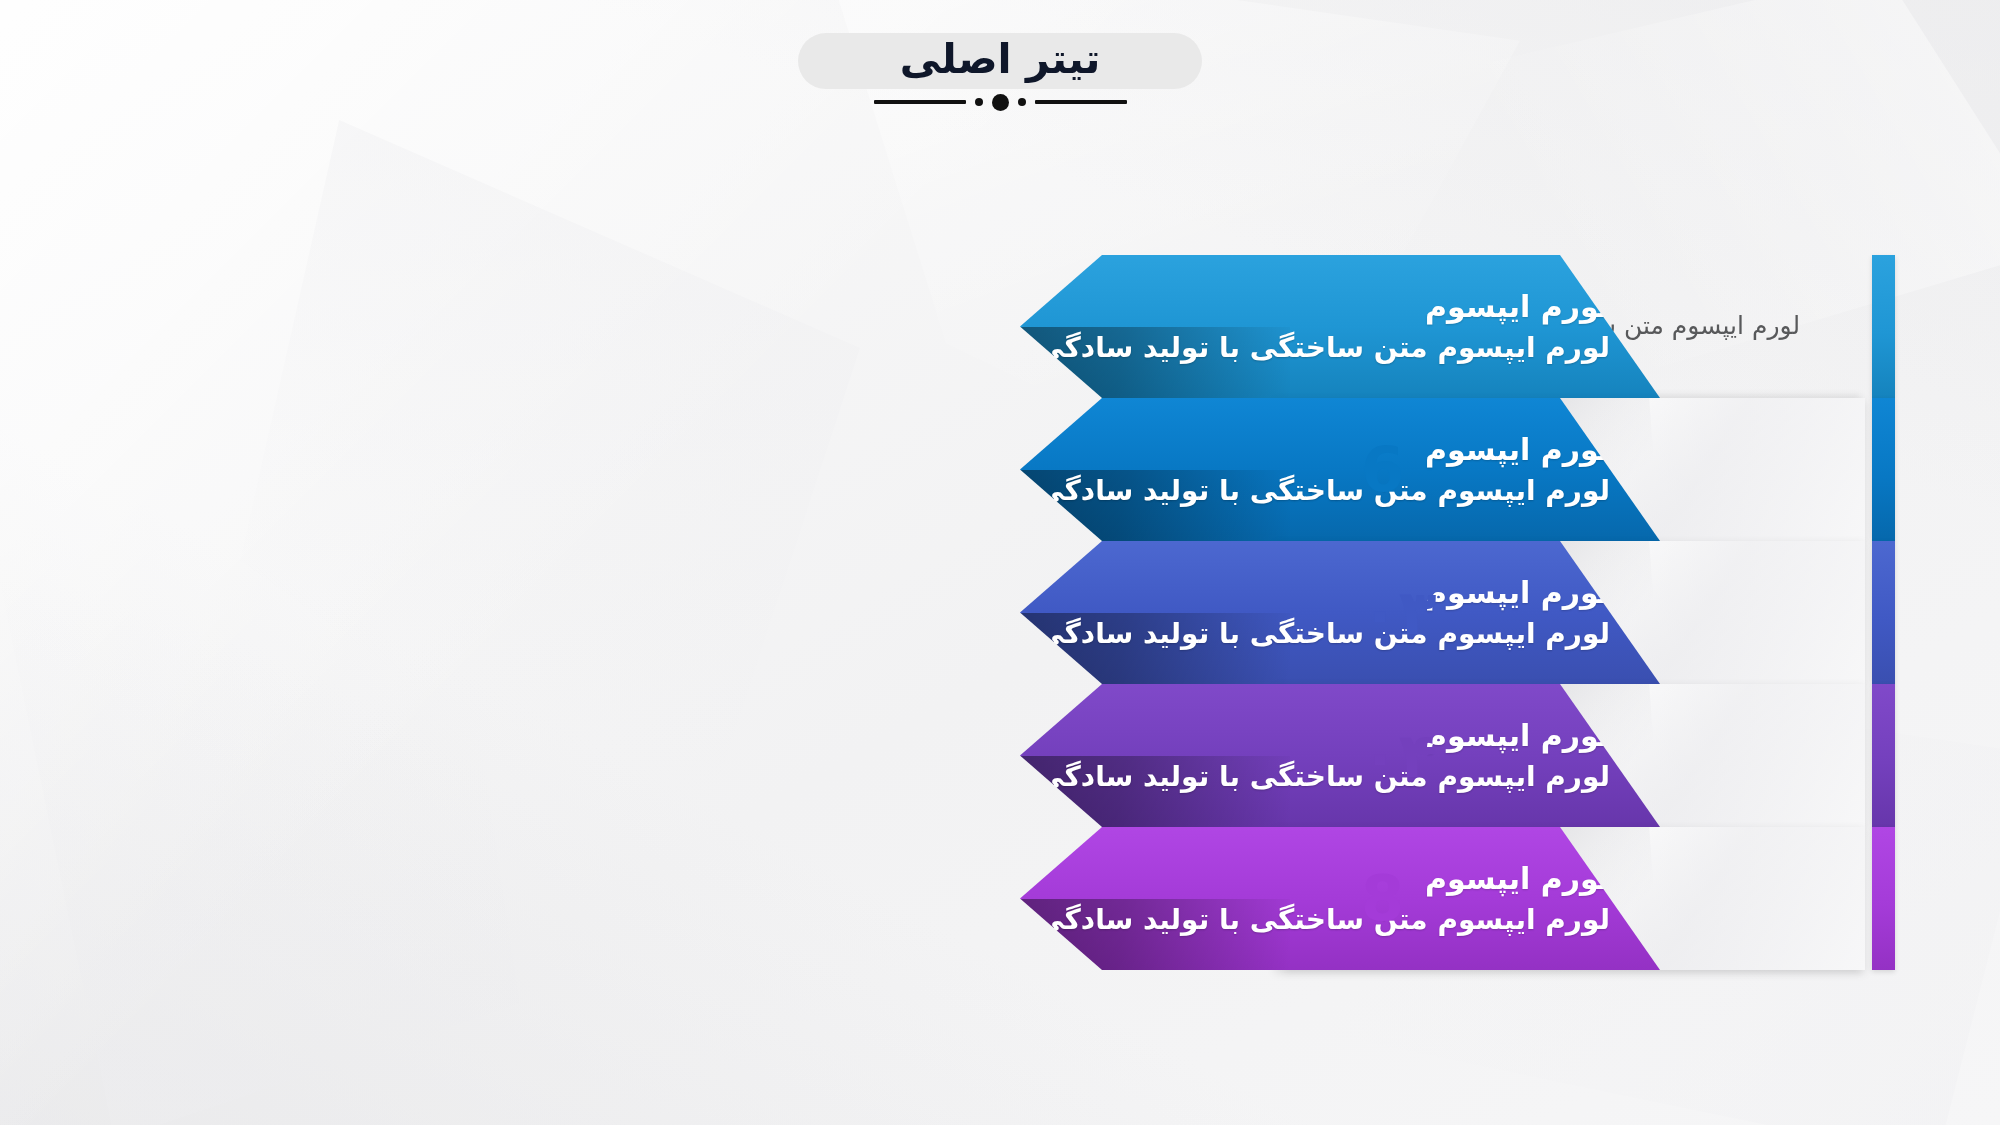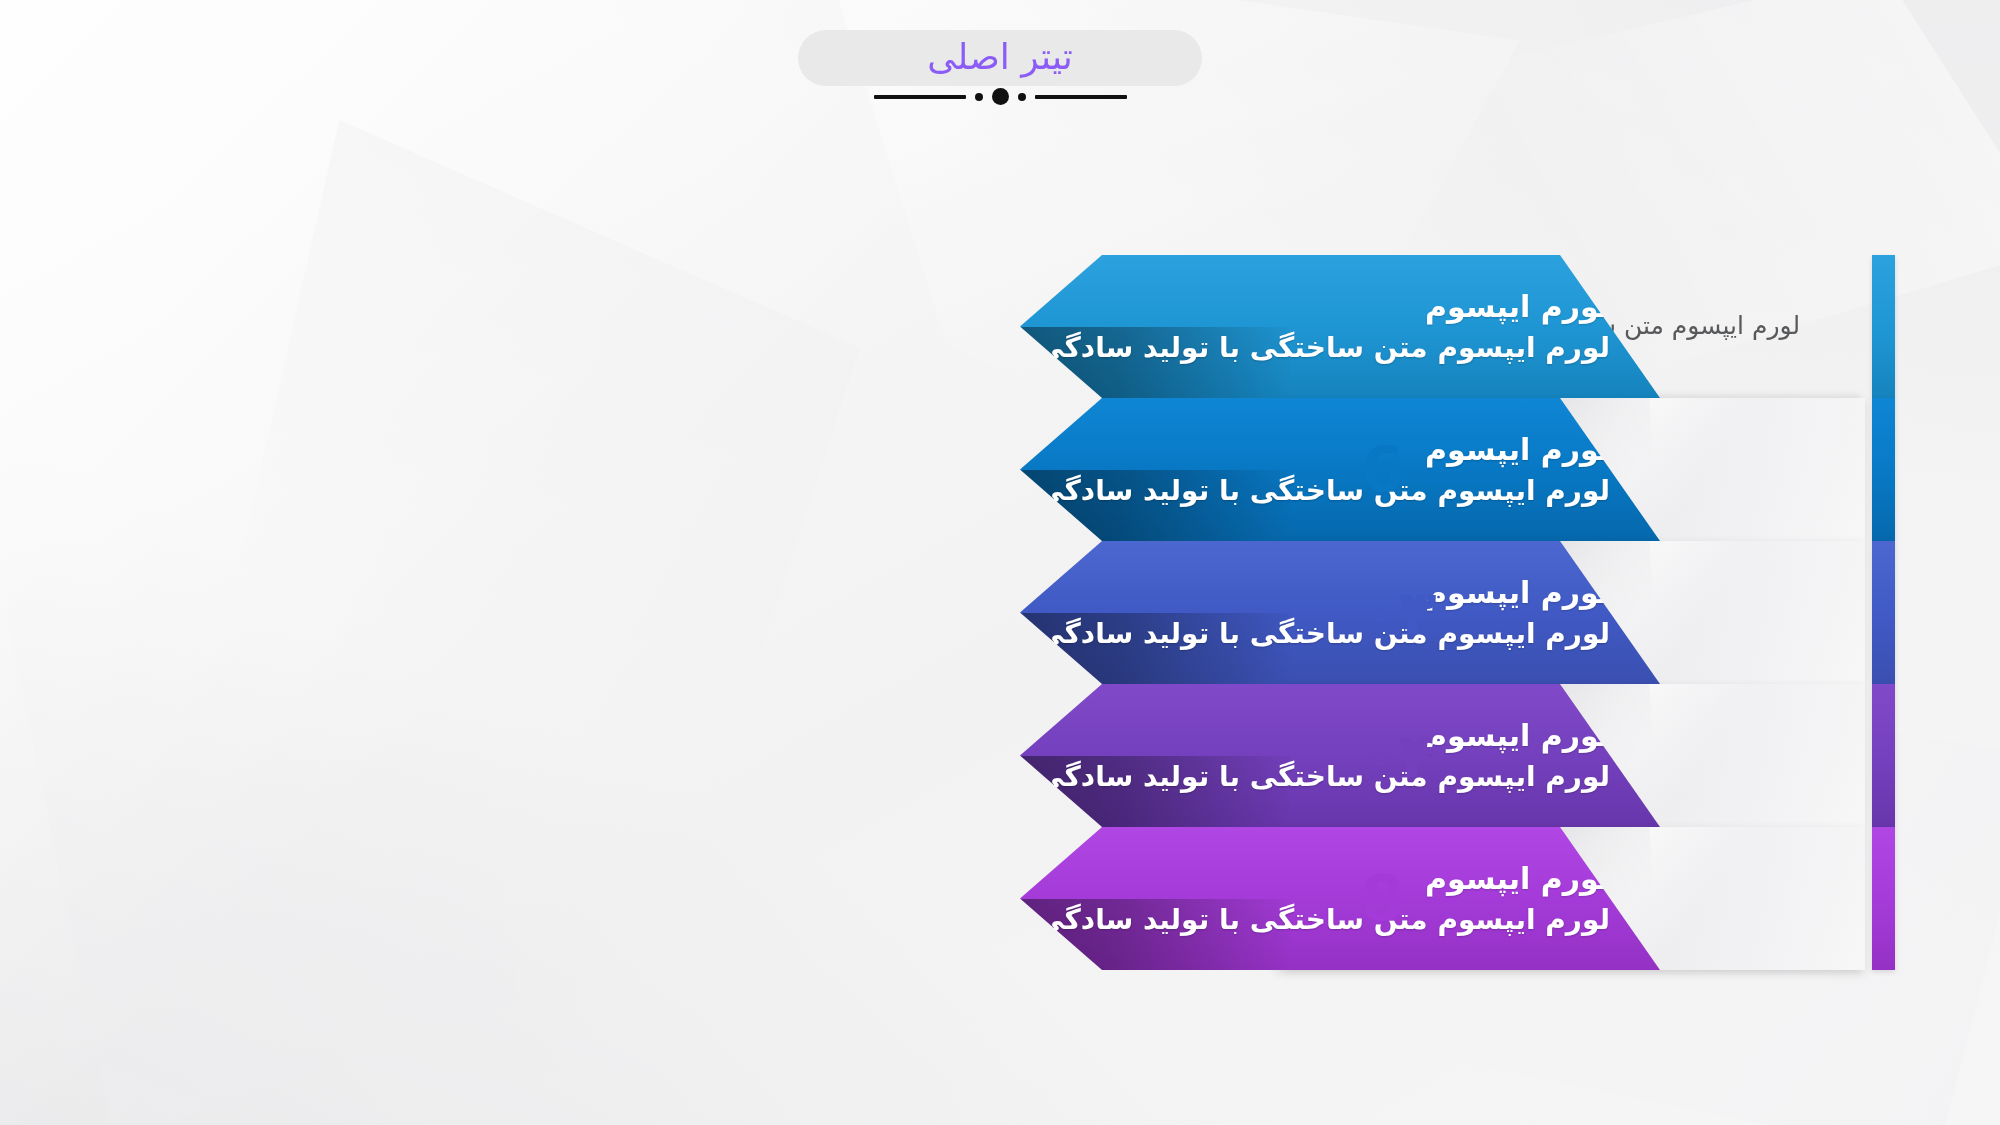--- a/index.html
+++ b/index.html
@@ -61,23 +61,23 @@
     top:50%; left:50%;
     transform:translate(-50%,-48%);
     width:404px; height:56px;
     background:#e9e9e9;
     border-radius:28px;
     z-index:0;
   }
   .page-title{
     position:relative;
     z-index:1;
-    font-size:36px;
-    font-weight:normal;
-    color:#8b5cf6;
+    font-size:41px;
+    font-weight:bold;
+    color:#0f172a;
     letter-spacing:0px;
     line-height:1.05;
     white-space:nowrap;
   }
   .title-divider{
     margin-top:12px;
     display:flex; align-items:center; justify-content:center;
     gap:9px;
     height:18px;
   }

